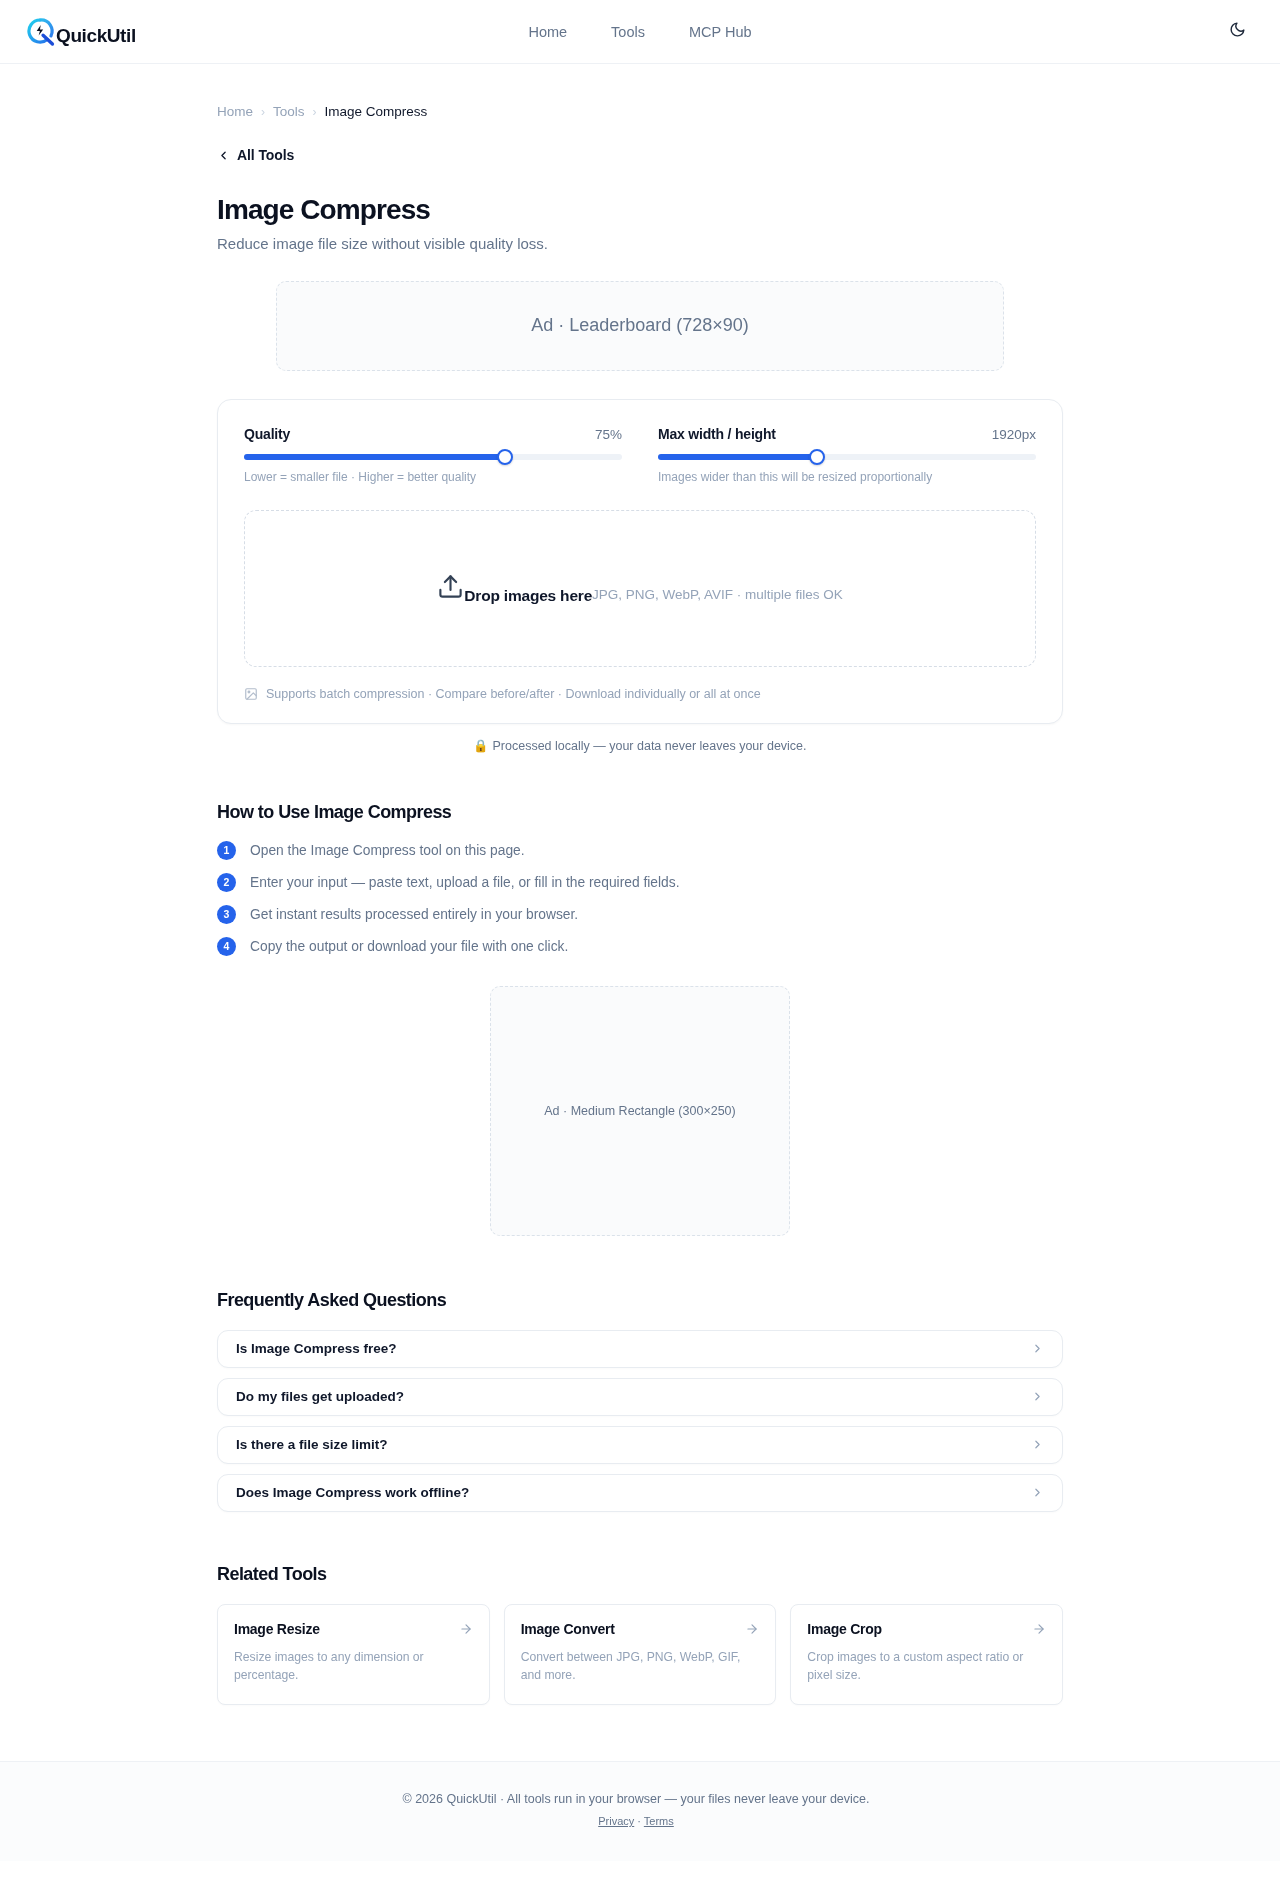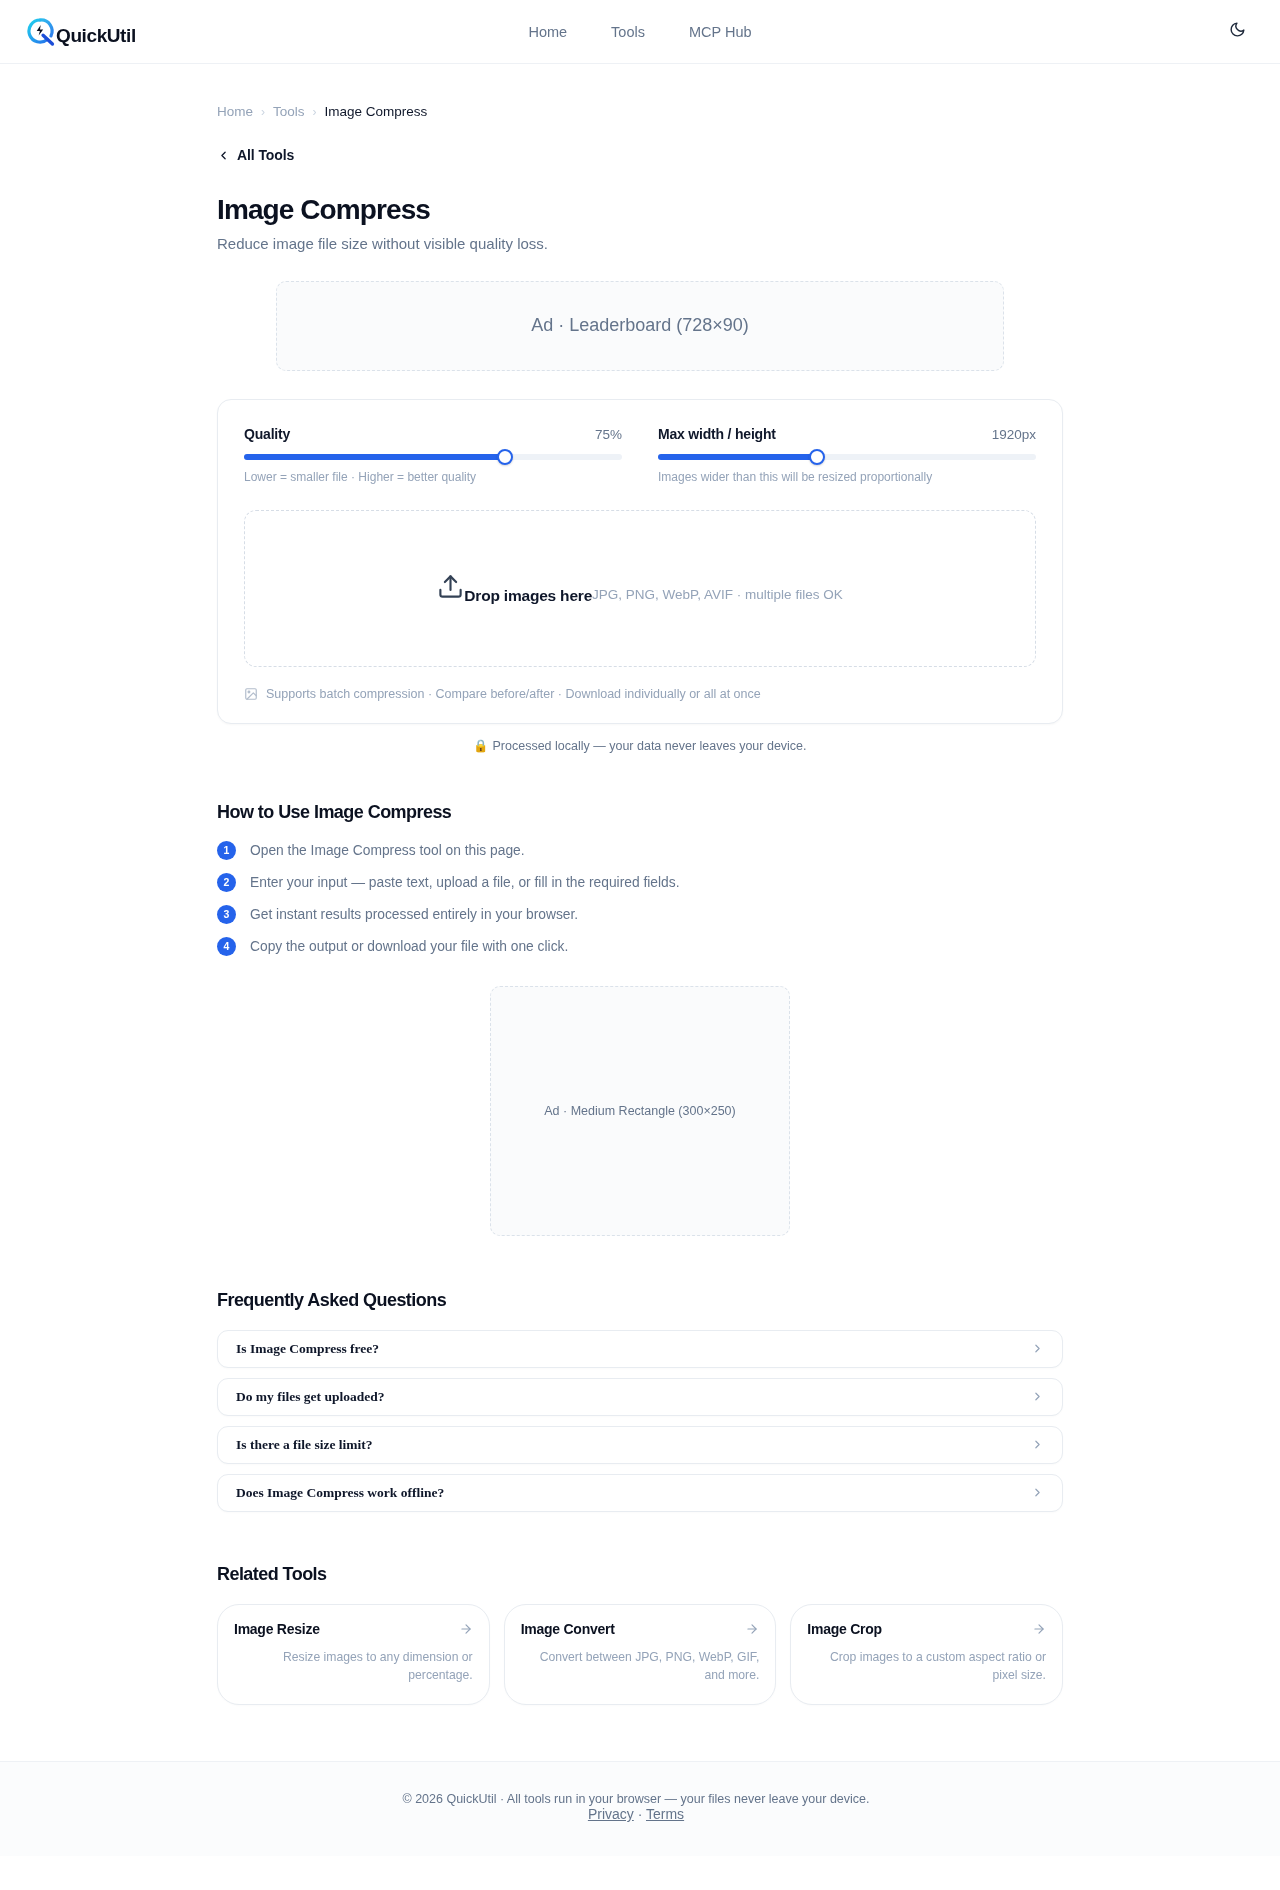--- a/index.html
+++ b/index.html
@@ -252,39 +252,38 @@
     background: #fff;
     height: 38px;
     display: flex;
     align-items: center;
     justify-content: space-between;
     padding: 0 18px;
     margin-bottom: 10px;
     cursor: pointer;
     box-shadow: 0 1px 2px rgba(15,23,42,0.02);
   }
-  .faq-q { font-size: 13.5px; font-weight: 600; color: #0f172a; font-family: Liberation Serif, serif; }
+  .faq-q { font-size: 13.5px; font-weight: 600; color: #0f172a; }
   .faq-item svg { color: #94a3b8; display: block; }
 
   .related { margin-top: 52px; padding-bottom: 56px; }
   .related-grid {
     margin-top: 19px;
     display: grid;
     grid-template-columns: repeat(3, 1fr);
     gap: 14px;
   }
   .rel-card {
     border: 1px solid #e8ecf1;
-    border-radius: 22px;
+    border-radius: 8px;
     background: #fff;
     padding: 16px 16px 20px 16px;
     min-height: 96px;
     cursor: pointer;
     box-shadow: 0 1px 2px rgba(15,23,42,0.02);
-    text-align: right;
   }
   .rel-head {
     display: flex;
     align-items: center;
     justify-content: space-between;
   }
   .rel-title {
     font-size: 14px;
     font-weight: 700;
     color: #0b1120;
@@ -303,21 +302,22 @@
     border-top: 1px solid #eef1f5;
     background: #fbfcfd;
     padding: 30px 8px 34px 0;
     text-align: center;
   }
   .footer-line {
     font-size: 12.5px;
     color: #64748b;
   }
   .footer-links {
-    font-size: 14px;
+    margin-top: 9px;
+    font-size: 11px;
     color: #64748b;
   }
   .footer-links a { color: #64748b; }
   .footer-links .dot { text-decoration: none; }
 </style>
 </head>
 <body>
 
 <div class="header">
   <div class="brand">

